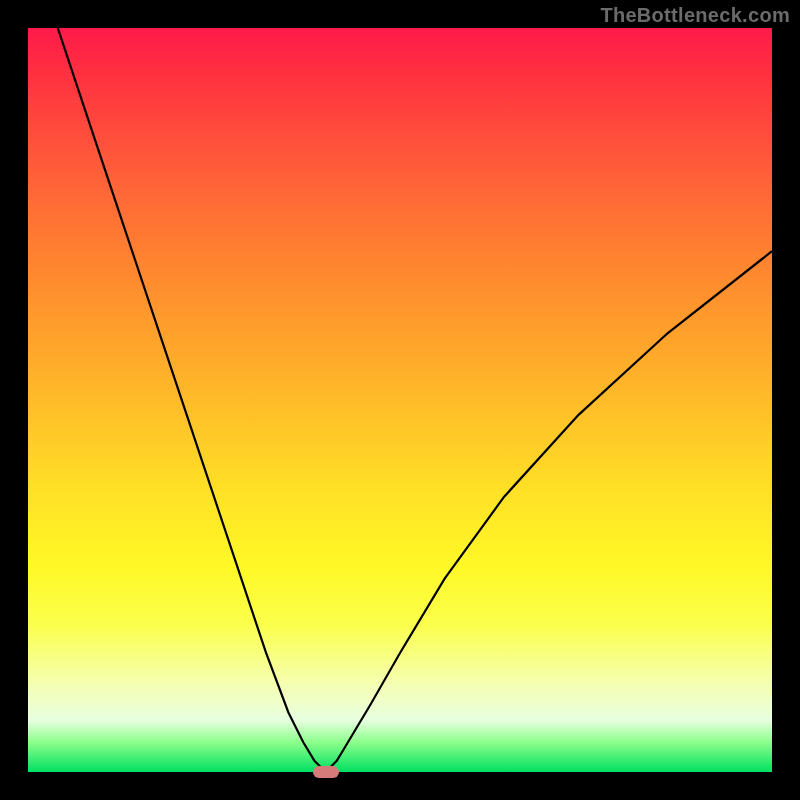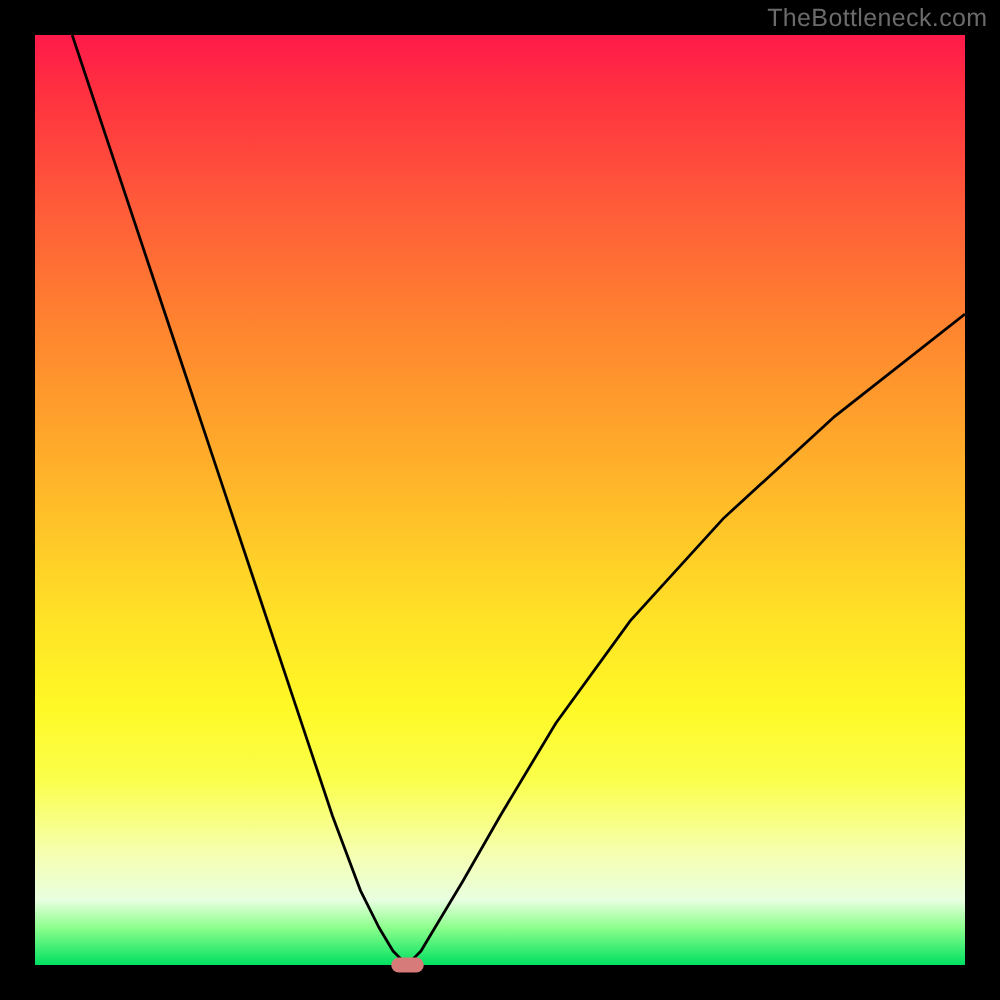--- a/index.html
+++ b/index.html
@@ -31,21 +31,21 @@
       #8cff8c 96%,
       #00e060 100%
     );
   }
   .watermark {
     position: absolute;
     top: 4px;
     right: 10px;
     color: #6b6b6b;
     font-size: 20px;
-    font-weight: 400;
+    font-weight: 700;
     letter-spacing: 0.3px;
   }
   .curve {
     position: absolute;
     left: 28px;
     top: 28px;
     width: 744px;
     height: 744px;
     pointer-events: none;
   }

